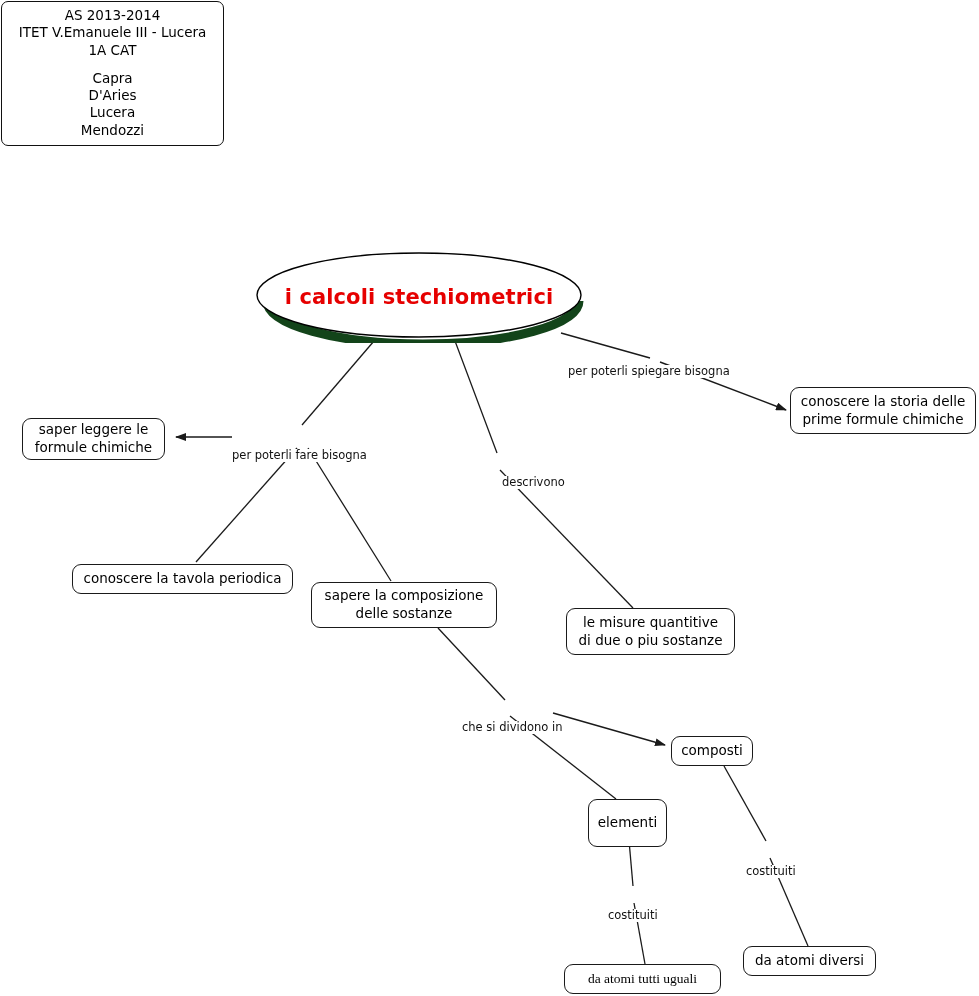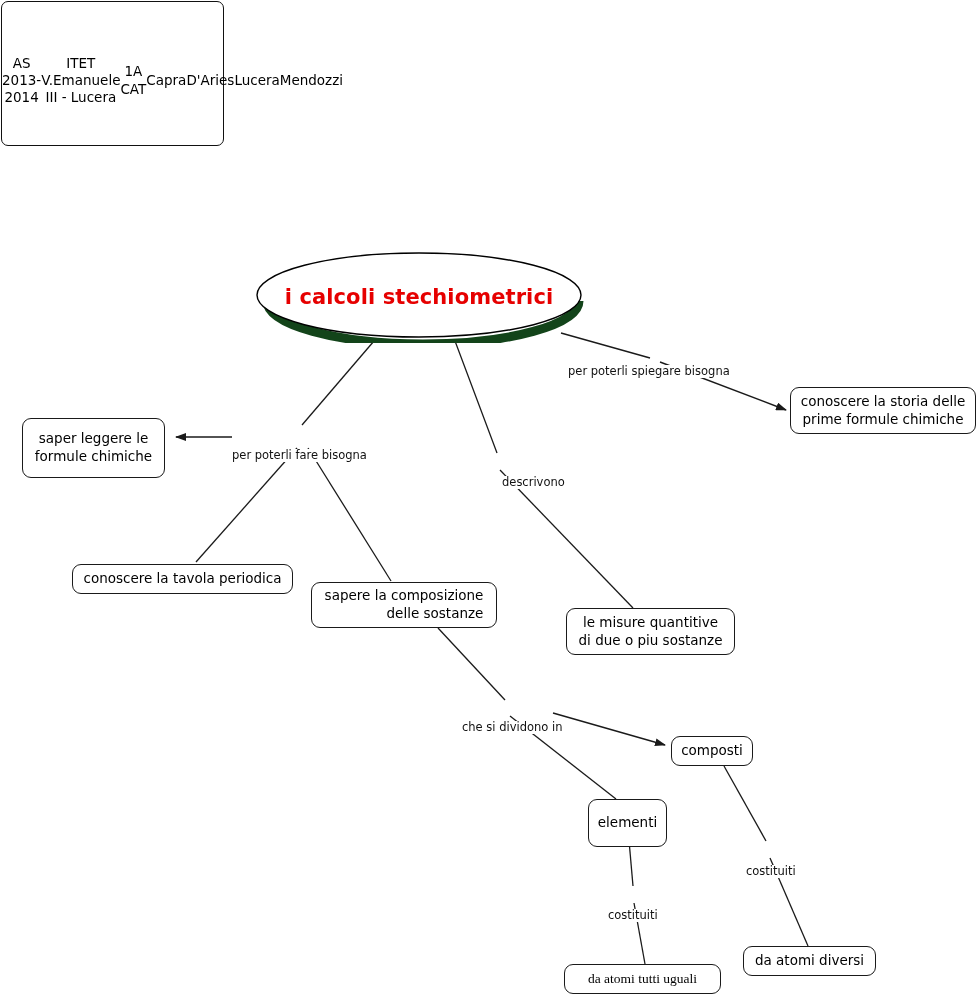--- a/index.html
+++ b/index.html
@@ -49,24 +49,24 @@
     position: absolute;
     left: 1px;
     top: 1px;
     width: 223px;
     height: 145px;
     box-sizing: border-box;
     background: #ffffff;
     border: 1.5px solid #111111;
     border-radius: 7px;
     display: flex;
-    flex-direction: row;
+    flex-direction: column;
     align-items: center;
     justify-content: flex-start;
-    padding-top: 14px;
+    padding-top: 5px;
     font-size: 13.5px;
     line-height: 1.28;
     color: #000000;
     text-align: center;
     white-space: pre-line;
   }
   .header-line { display: block; }
   .header-gap { height: 11px; }
   .root-node {
     position: absolute;
@@ -160,26 +160,26 @@
     <svg width="332" height="92" viewBox="0 0 332 92" style="position:absolute;left:0;top:0;">
       <path d="M 10,46 A 156,43 0 0 0 322,46" stroke="#13441a" stroke-width="9" fill="none" transform="translate(4,4)"></path>
       <ellipse cx="166" cy="44" rx="162" ry="42" fill="#ffffff" stroke="#000000" stroke-width="1.4"></ellipse>
     </svg>
     <div class="root-label">i calcoli stechiometrici</div>
   </div>
 
   <div class="node" style="left:790px; top:387px; width:186px; height:47px;">conoscere la storia delle
 prime formule chimiche</div>
 
-  <div class="node" style="left:22px; top:418px; width:143px; height:60px;">saper leggere le
+  <div class="node" style="left:22px; top:418px; width:143px; height:42px;">saper leggere le
 formule chimiche</div>
 
   <div class="node" style="left:72px; top:564px; width:221px; height:30px;">conoscere la tavola periodica</div>
 
-  <div class="node" style="left:311px; top:582px; width:186px; height:46px;text-align:right;">sapere la composizione
+  <div class="node" style="left:311px; top:582px; width:186px; height:46px;">sapere la composizione
 delle sostanze</div>
 
   <div class="node" style="left:566px; top:608px; width:169px; height:47px;">le misure quantitive
 di due o piu sostanze</div>
 
   <div class="node" style="left:671px; top:736px; width:82px; height:30px;text-align:right;">composti</div>
 
   <div class="node" style="left:588px; top:799px; width:79px; height:48px;">elementi</div>
 
   <div class="node" style="left:564px; top:964px; width:157px; height:30px;font-family:Liberation Serif, serif;">da atomi tutti uguali</div>

